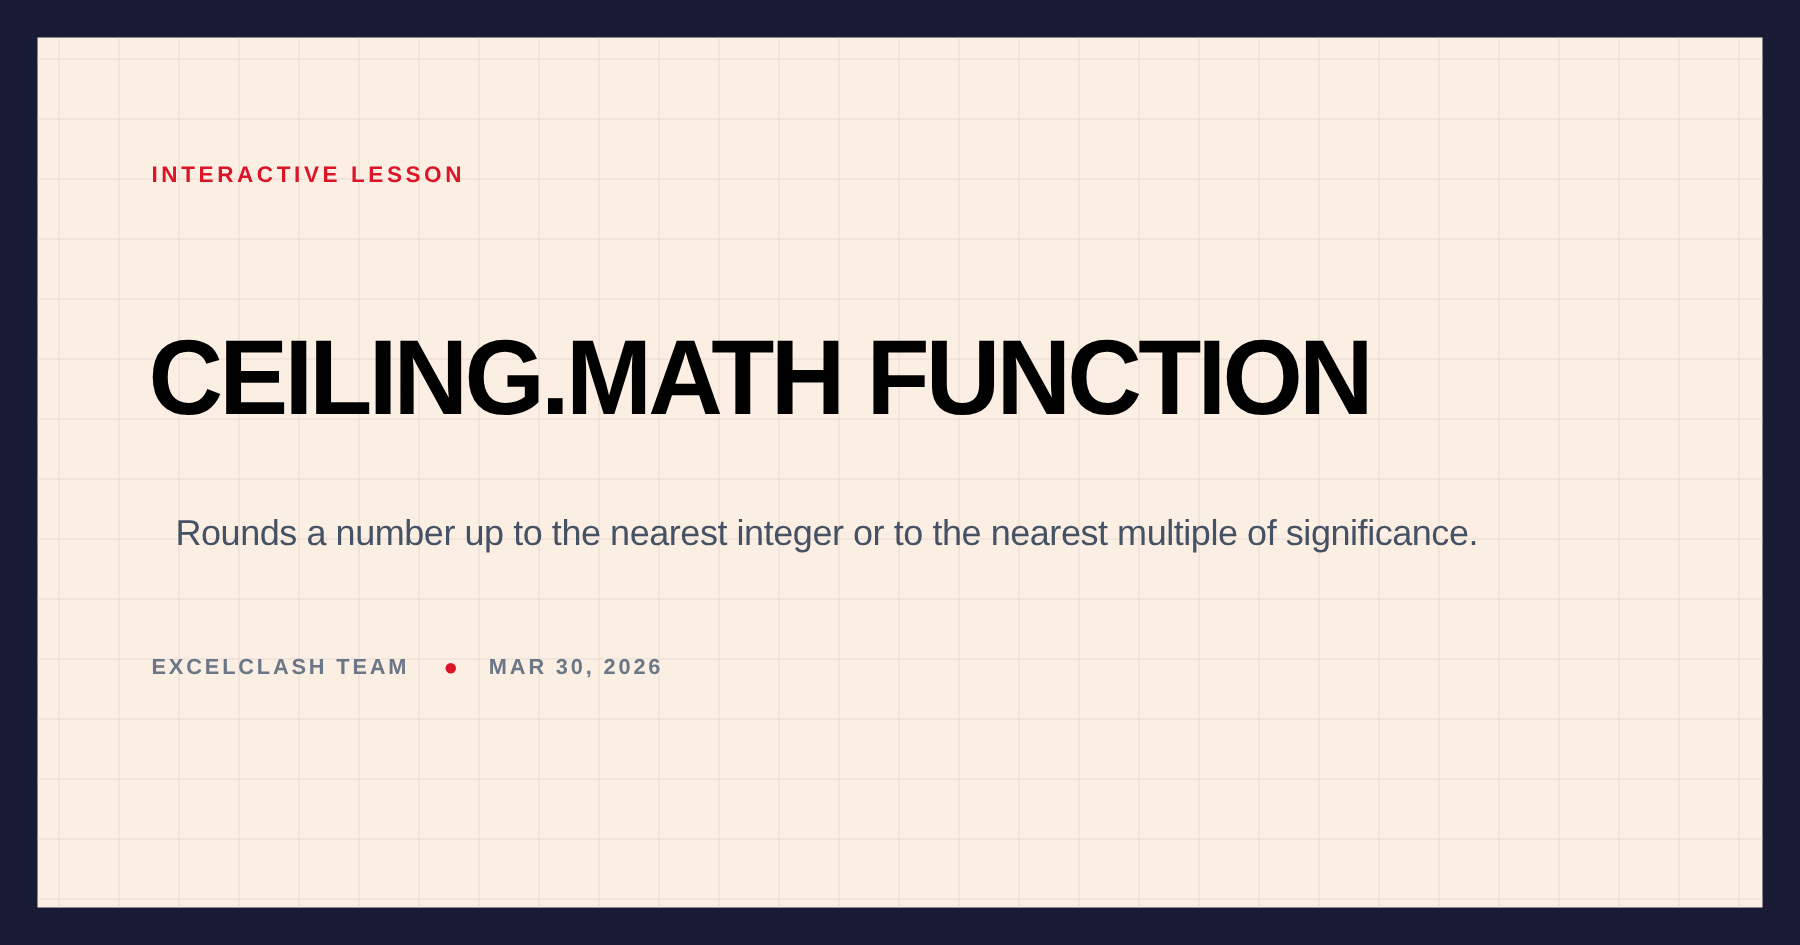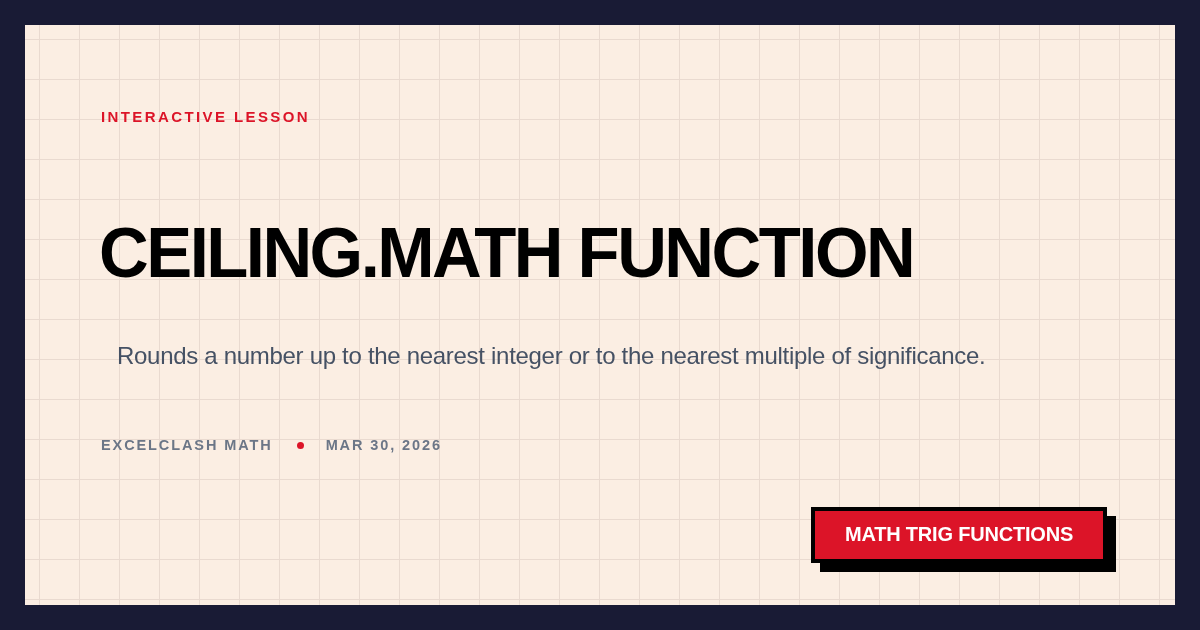--- a/index.html
+++ b/index.html
@@ -146,24 +146,21 @@
 
     <div class="content">
 
       <div class="eyebrow">INTERACTIVE LESSON</div>
 
       <h1 class="title">CEILING.MATH FUNCTION</h1>
 
       <p class="subtitle">Rounds a number up to the nearest integer or to the nearest multiple of significance.</p>
 
       <div class="byline">
-        <span class="author">EXCELCLASH MATH</span>
+        <span class="author">EXCELCLASH TEAM</span>
         <span class="sep-dot"></span>
         <span class="date">MAR 30, 2026</span>
       </div>
 
-      <div class="badge-wrap">
-        <span class="badge">MATH TRIG FUNCTIONS</span>
-      </div>
 
     </div>
   </div>
 </div>
 
 </body></html>

